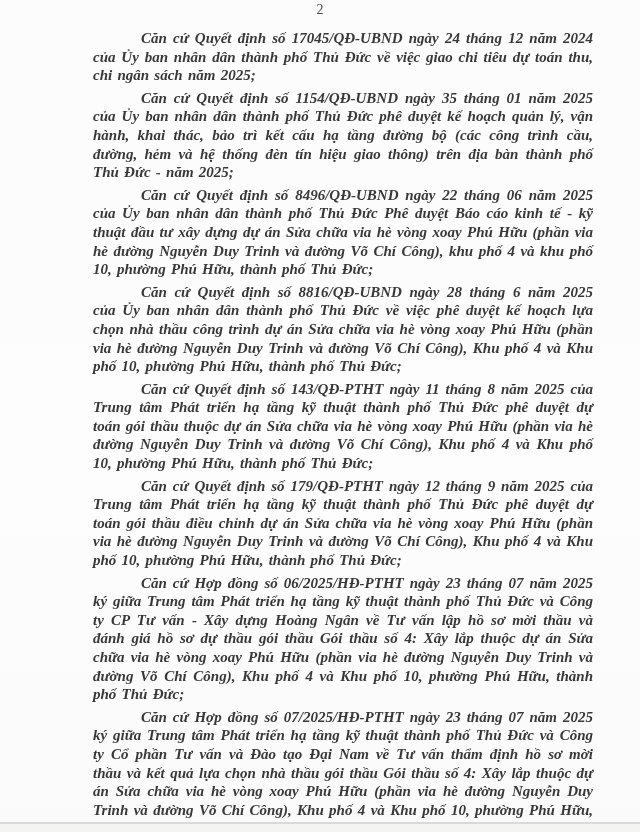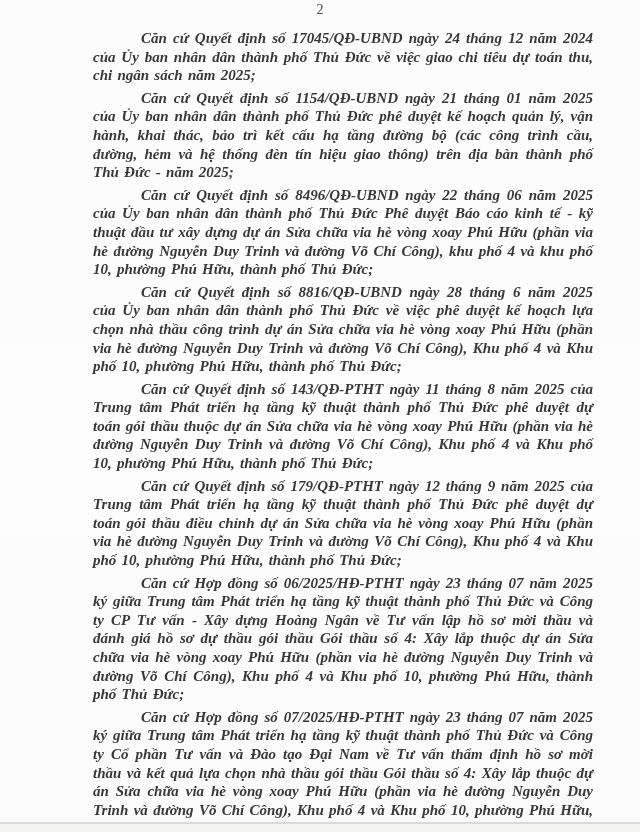--- a/index.html
+++ b/index.html
@@ -66,21 +66,21 @@
 </style>
 </head>
 <body style="background: rgb(253, 253, 253);">
 
 <div class="scan-page">
 
   <div class="page-number">2</div>
 
   <div class="body-text" style="color: rgb(56, 56, 56);">
     <p>Căn cứ Quyết định số 17045/QĐ-UBND ngày 24 tháng 12 năm 2024 của Ủy ban nhân dân thành phố Thủ Đức về việc giao chi tiêu dự toán thu, chi ngân sách năm 2025;</p>
-    <p>Căn cứ Quyết định số 1154/QĐ-UBND ngày 21 tháng 01 năm 2025 của Ủy ban nhân dân thành phố Thủ Đức phê duyệt kế hoạch quản lý, vận hành, khai thác, bảo trì kết cấu hạ tầng đường bộ (các công trình cầu, đường, hẻm và hệ thống đèn tín hiệu giao thông) trên địa bàn thành phố Thủ Đức - năm 2025;</p>
+    <p>Căn cứ Quyết định số 1154/QĐ-UBND ngày 35 tháng 01 năm 2025 của Ủy ban nhân dân thành phố Thủ Đức phê duyệt kế hoạch quản lý, vận hành, khai thác, bảo trì kết cấu hạ tầng đường bộ (các công trình cầu, đường, hẻm và hệ thống đèn tín hiệu giao thông) trên địa bàn thành phố Thủ Đức - năm 2025;</p>
     <p>Căn cứ Quyết định số 8496/QĐ-UBND ngày 22 tháng 06 năm 2025 của Ủy ban nhân dân thành phố Thủ Đức Phê duyệt Báo cáo kinh tế - kỹ thuật đầu tư xây dựng dự án Sửa chữa via hè vòng xoay Phú Hữu (phần via hè đường Nguyễn Duy Trinh và đường Võ Chí Công), khu phố 4 và khu phố 10, phường Phú Hữu, thành phố Thủ Đức;</p>
     <p>Căn cứ Quyết định số 8816/QĐ-UBND ngày 28 tháng 6 năm 2025 của Ủy ban nhân dân thành phố Thủ Đức về việc phê duyệt kế hoạch lựa chọn nhà thầu công trình dự án Sửa chữa via hè vòng xoay Phú Hữu (phần via hè đường Nguyễn Duy Trinh và đường Võ Chí Công), Khu phố 4 và Khu phố 10, phường Phú Hữu, thành phố Thủ Đức;</p>
     <p>Căn cứ Quyết định số 143/QĐ-PTHT ngày 11 tháng 8 năm 2025 của Trung tâm Phát triển hạ tầng kỹ thuật thành phố Thủ Đức phê duyệt dự toán gói thầu thuộc dự án Sửa chữa via hè vòng xoay Phú Hữu (phần via hè đường Nguyễn Duy Trinh và đường Võ Chí Công), Khu phố 4 và Khu phố 10, phường Phú Hữu, thành phố Thủ Đức;</p>
     <p>Căn cứ Quyết định số 179/QĐ-PTHT ngày 12 tháng 9 năm 2025 của Trung tâm Phát triển hạ tầng kỹ thuật thành phố Thủ Đức phê duyệt dự toán gói thầu điều chỉnh dự án Sửa chữa via hè vòng xoay Phú Hữu (phần via hè đường Nguyễn Duy Trinh và đường Võ Chí Công), Khu phố 4 và Khu phố 10, phường Phú Hữu, thành phố Thủ Đức;</p>
     <p>Căn cứ Hợp đồng số 06/2025/HĐ-PTHT ngày 23 tháng 07 năm 2025 ký giữa Trung tâm Phát triển hạ tầng kỹ thuật thành phố Thủ Đức và Công ty CP Tư vấn - Xây dựng Hoàng Ngân về Tư vấn lập hồ sơ mời thầu và đánh giá hồ sơ dự thầu gói thầu Gói thầu số 4: Xây lắp thuộc dự án Sửa chữa via hè vòng xoay Phú Hữu (phần via hè đường Nguyễn Duy Trinh và đường Võ Chí Công), Khu phố 4 và Khu phố 10, phường Phú Hữu, thành phố Thủ Đức;</p>
     <p>Căn cứ Hợp đồng số 07/2025/HĐ-PTHT ngày 23 tháng 07 năm 2025 ký giữa Trung tâm Phát triển hạ tầng kỹ thuật thành phố Thủ Đức và Công ty Cổ phần Tư vấn và Đào tạo Đại Nam về Tư vấn thẩm định hồ sơ mời thầu và kết quả lựa chọn nhà thầu gói thầu Gói thầu số 4: Xây lắp thuộc dự án Sửa chữa via hè vòng xoay Phú Hữu (phần via hè đường Nguyễn Duy Trinh và đường Võ Chí Công), Khu phố 4 và Khu phố 10, phường Phú Hữu, thành phố Thủ Đức;</p>
   </div>
 
   <div class="scan-edge-line"></div>
   <div class="scan-edge-band"></div>

